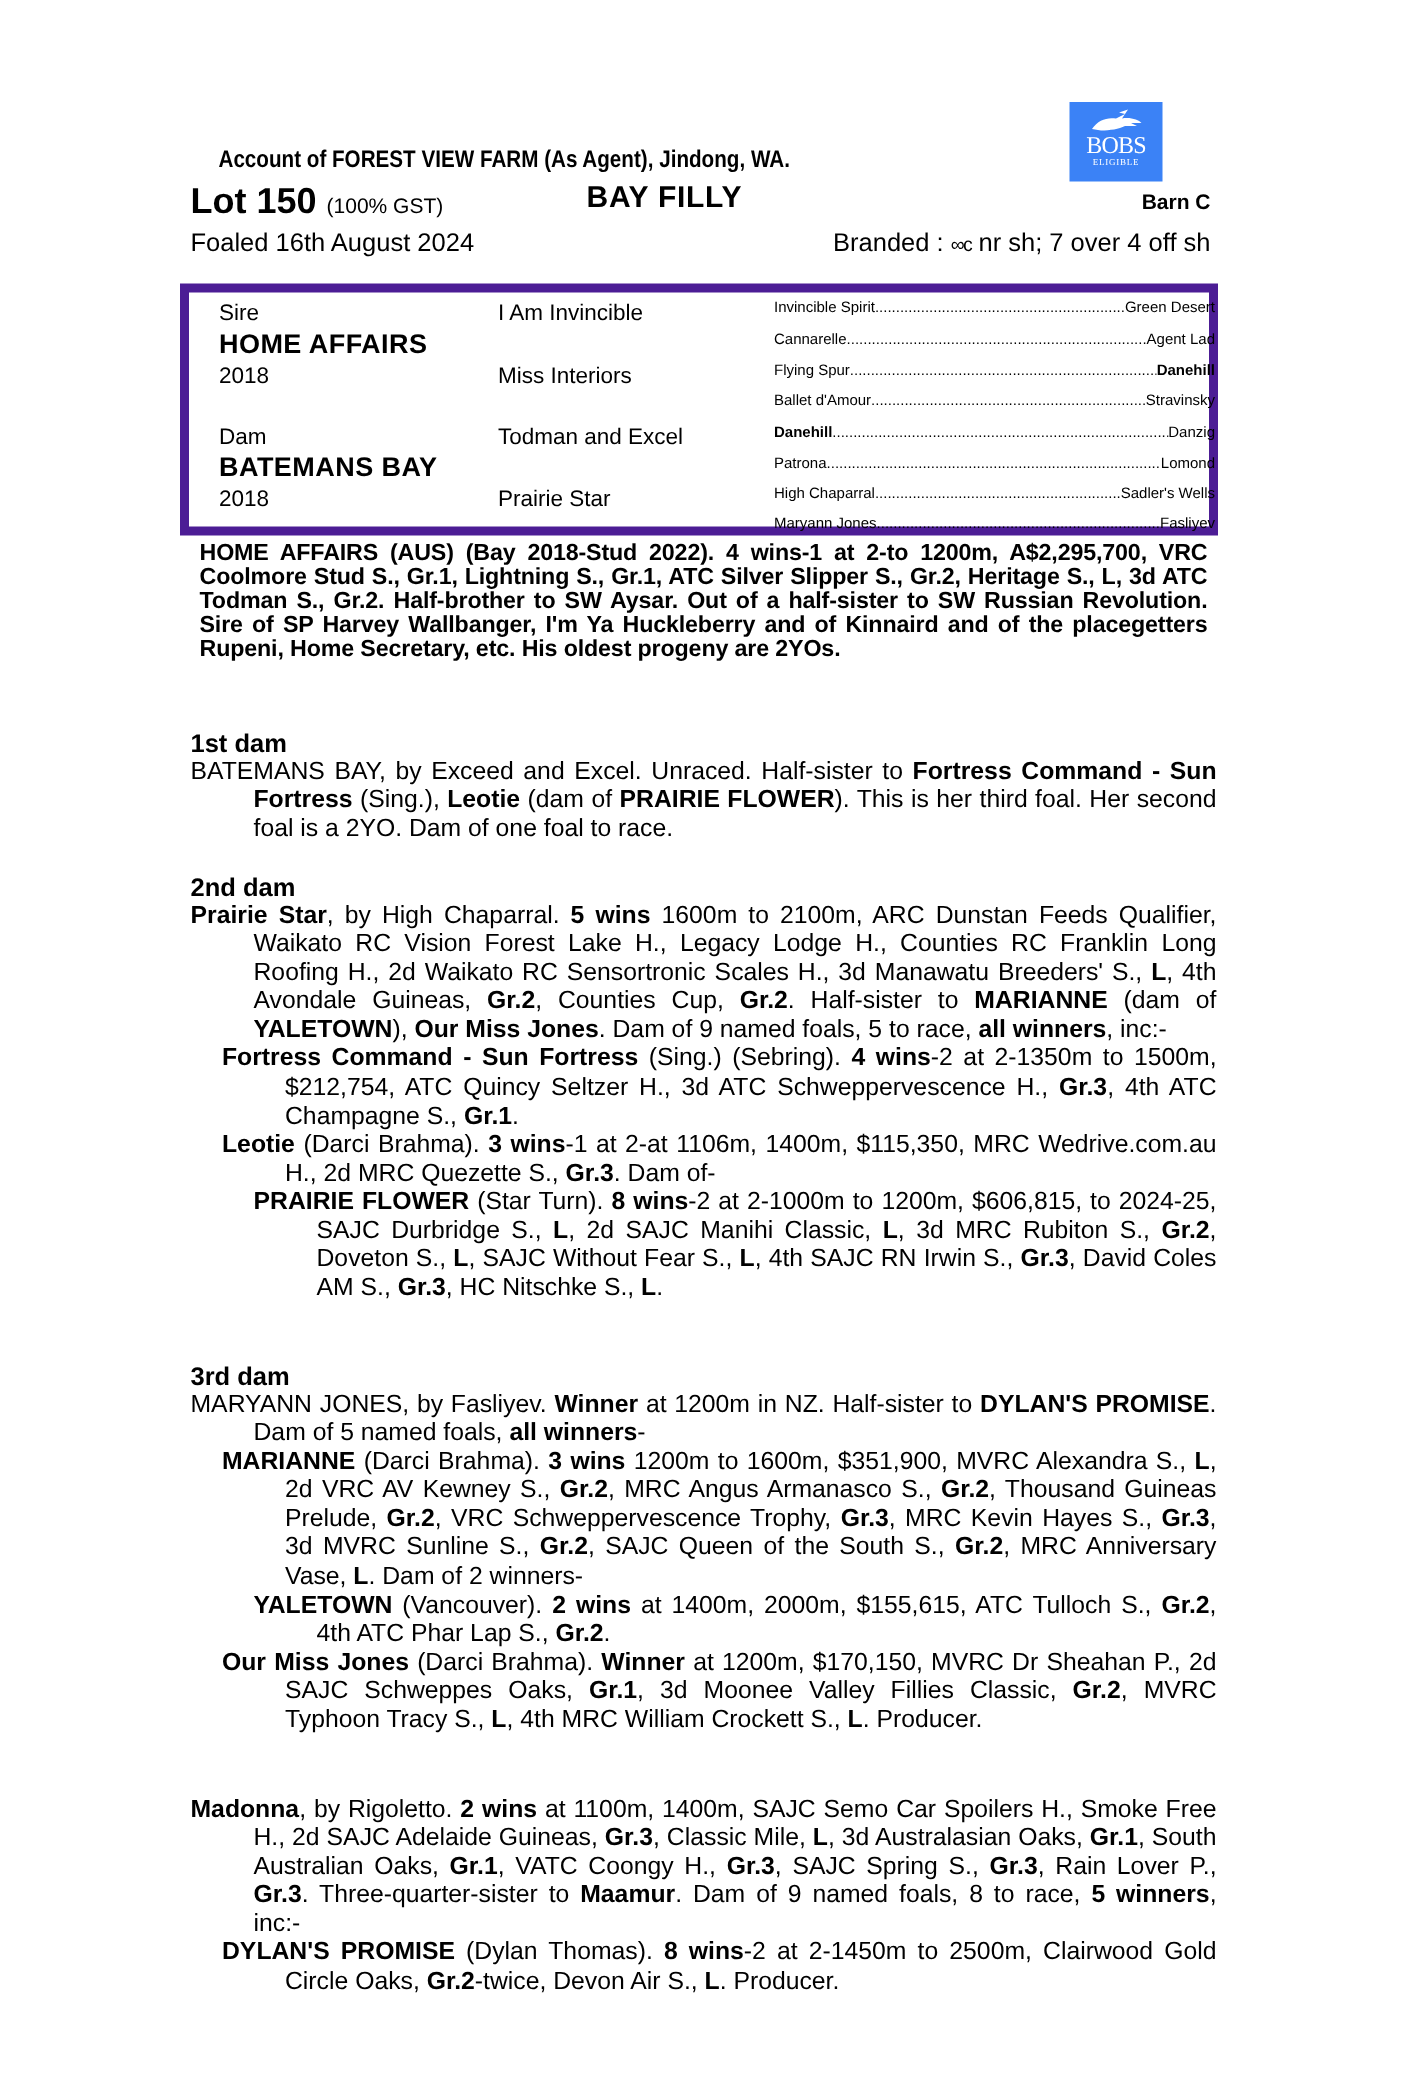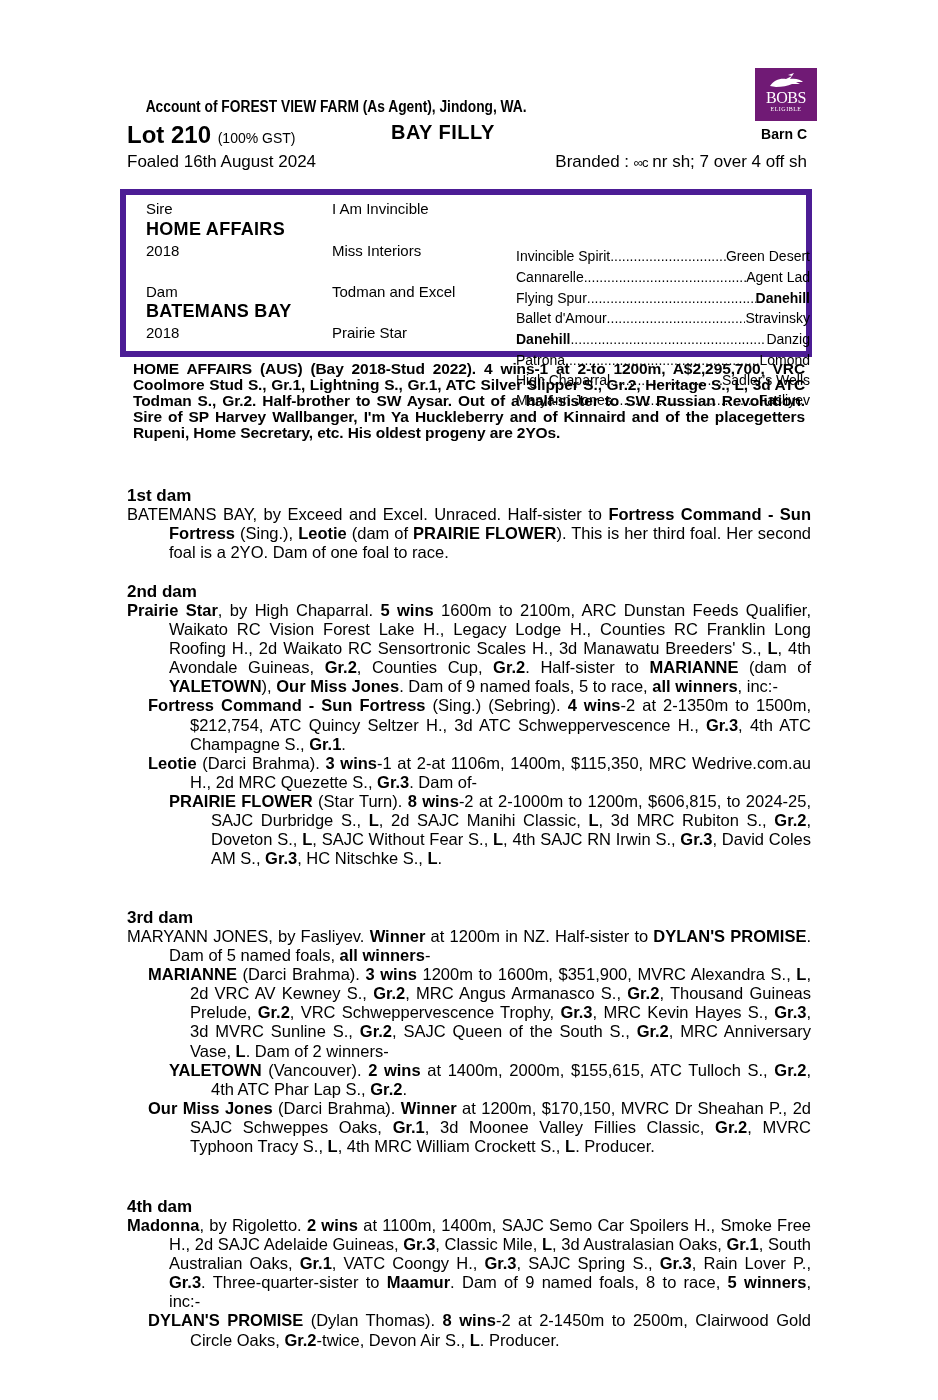--- a/index.html
+++ b/index.html
@@ -1,38 +1,38 @@
 <!DOCTYPE html>
 <html><head>
 <meta charset="utf-8">
 <style>
   html, body { margin: 0; padding: 0; background: #ffffff; }
   body { width: 938px; height: 1400px; position: relative; color: #000; font-family: "Liberation Sans", sans-serif; }
   .page { position: absolute; left: 127px; top: 0; width: 684px; }
 
-  .logo { position: absolute; left: 755px; top: 68px; width: 62px; height: 53px; background: #701a75; color: #fff; text-align: center; }
+  .logo { position: absolute; left: 713px; top: 68px; width: 62px; height: 53px; background: #3b82f6; color: #fff; text-align: center; }
   .logo svg { display: block; margin: 4px auto 0; }
   .logo .bobs { font-family: "Liberation Serif", serif; font-size: 16px; line-height: 14px; letter-spacing: -0.5px; margin-top: 1px; }
   .logo .elig { font-family: "Liberation Serif", serif; font-size: 6px; letter-spacing: 0.5px; margin-top: 1px; }
 
   .account { position: absolute; left: 0; top: 98px; width: 684px; text-align: center; padding-left: 0; font-family: "Liberation Sans", sans-serif; font-weight: bold; font-size: 16px; transform: scaleX(0.86); transform-origin: 300px 0; }
   .lot-row { position: absolute; left: 0; top: 121px; width: 684px; height: 30px; }
   .lot { position: absolute; left: 0; top: 0; font-weight: 900; font-size: 24px; }
   .lot .gst { font-weight: normal; font-size: 14px; }
   .filly { position: absolute; left: 264px; top: 0; font-weight: 900; font-size: 20px; letter-spacing: 0.5px; }
   .barn { position: absolute; right: 4px; top: 5px; font-weight: 900; font-size: 14px; }
   .foal-row { position: absolute; left: 0; top: 152px; width: 684px; font-size: 17px; }
   .foaled { position: absolute; left: 0; top: 0; }
   .branded { position: absolute; right: 4px; top: 0; }
   .brand-mark { font-size: 13px; letter-spacing: -1px; }
 
   .pedigree { position: absolute; left: 120px; top: 189px; width: 692px; height: 168px; border: 6px solid #4c1d95; box-sizing: border-box; font-size: 15px; }
   .pcell { position: absolute; white-space: nowrap; }
   .pbig { font-weight: 900; font-size: 18px; letter-spacing: 0.3px; }
-  .gg { position: absolute; left: 390px; width: 294px; display: flex; white-space: nowrap; font-size: 14px; margin-top: 48px; }
+  .gg { position: absolute; left: 390px; width: 294px; display: flex; white-space: nowrap; font-size: 10px; }
   .gg .dots { flex: 1; overflow: hidden; }
   .gg .dots::after { content: "................................................................................................"; letter-spacing: 0; }
   .bold { font-weight: 900; }
 
   .summary { position: absolute; left: 133px; top: 361px; width: 672px; font-weight: 900; font-size: 15.5px; line-height: 16px; text-align: justify; letter-spacing: -0.1px; }
 
   .sec { position: absolute; left: 127px; width: 684px; font-size: 16.5px; line-height: 19.1px; }
   .sec h3 { margin: 0; font-size: 17px; font-weight: 900; line-height: 19px; }
   .para { text-align: justify; margin: 0; }
   .ind0 { padding-left: 42px; text-indent: -42px; }
@@ -49,21 +49,21 @@
     <path d="M22 3 L28 1 L26 4 Z" fill="#fff"></path>
   </svg>
   <div class="bobs">BOBS</div>
   <div class="elig">ELIGIBLE</div>
 </div>
 
 <div class="account">Account of FOREST VIEW FARM (As Agent), Jindong, WA.</div>
 
 <div class="page">
   <div class="lot-row">
-    <div class="lot"><span>Lot 210</span> <span class="gst">(100% GST)</span></div>
+    <div class="lot"><span>Lot 150</span> <span class="gst">(100% GST)</span></div>
     <div class="filly">BAY FILLY</div>
     <div class="barn">Barn C</div>
   </div>
   <div class="foal-row">
     <div class="foaled">Foaled 16th August 2024</div>
     <div class="branded">
       <span>Branded :</span>
       <span class="brand-mark">∞c</span>
       <span>nr sh; 7 over 4 off sh</span>
     </div>
@@ -142,17 +142,16 @@
       <p class="para ind2"><b>PRAIRIE FLOWER</b> (Star Turn). <b>8 wins</b>-2 at 2-1000m to 1200m, $606,815, to 2024-25, SAJC Durbridge S., <b>L</b>, 2d SAJC Manihi Classic, <b>L</b>, 3d MRC Rubiton S., <b>Gr.2</b>, Doveton S., <b>L</b>, SAJC Without Fear S., <b>L</b>, 4th SAJC RN Irwin S., <b>Gr.3</b>, David Coles AM S., <b>Gr.3</b>, HC Nitschke S., <b>L</b>.</p>
     </div>
     <div class="sec" style="top: 908px;">
       <h3>3rd dam</h3>
       <p class="para ind0">MARYANN JONES, by Fasliyev. <b>Winner</b> at 1200m in NZ. Half-sister to <b>DYLAN'S PROMISE</b>. Dam of 5 named foals, <b>all winners</b>-</p>
       <p class="para ind1"><b>MARIANNE</b> (Darci Brahma). <b>3 wins</b> 1200m to 1600m, $351,900, MVRC Alexandra S., <b>L</b>, 2d VRC AV Kewney S., <b>Gr.2</b>, MRC Angus Armanasco S., <b>Gr.2</b>, Thousand Guineas Prelude, <b>Gr.2</b>, VRC Schweppervescence Trophy, <b>Gr.3</b>, MRC Kevin Hayes S., <b>Gr.3</b>, 3d MVRC Sunline S., <b>Gr.2</b>, SAJC Queen of the South S., <b>Gr.2</b>, MRC Anniversary Vase, <b>L</b>. Dam of 2 winners-</p>
       <p class="para ind2"><b>YALETOWN</b> (Vancouver). <b>2 wins</b> at 1400m, 2000m, $155,615, ATC Tulloch S., <b>Gr.2</b>, 4th ATC Phar Lap S., <b>Gr.2</b>.</p>
       <p class="para ind1"><b>Our Miss Jones</b> (Darci Brahma). <b>Winner</b> at 1200m, $170,150, MVRC Dr Sheahan P., 2d SAJC Schweppes Oaks, <b>Gr.1</b>, 3d Moonee Valley Fillies Classic, <b>Gr.2</b>, MVRC Typhoon Tracy S., <b>L</b>, 4th MRC William Crockett S., <b>L</b>. Producer.</p>
     </div>
     <div class="sec" style="top: 1197px;">
-      <h3>4th dam</h3>
       <p class="para ind0"><b>Madonna</b>, by Rigoletto. <b>2 wins</b> at 1100m, 1400m, SAJC Semo Car Spoilers H., Smoke Free H., 2d SAJC Adelaide Guineas, <b>Gr.3</b>, Classic Mile, <b>L</b>, 3d Australasian Oaks, <b>Gr.1</b>, South Australian Oaks, <b>Gr.1</b>, VATC Coongy H., <b>Gr.3</b>, SAJC Spring S., <b>Gr.3</b>, Rain Lover P., <b>Gr.3</b>. Three-quarter-sister to <b>Maamur</b>. Dam of 9 named foals, 8 to race, <b>5 winners</b>, inc:-</p>
       <p class="para ind1"><b>DYLAN'S PROMISE</b> (Dylan Thomas). <b>8 wins</b>-2 at 2-1450m to 2500m, Clairwood Gold Circle Oaks, <b>Gr.2</b>-twice, Devon Air S., <b>L</b>. Producer.</p>
     </div>
   </div>
 
 </body></html>

